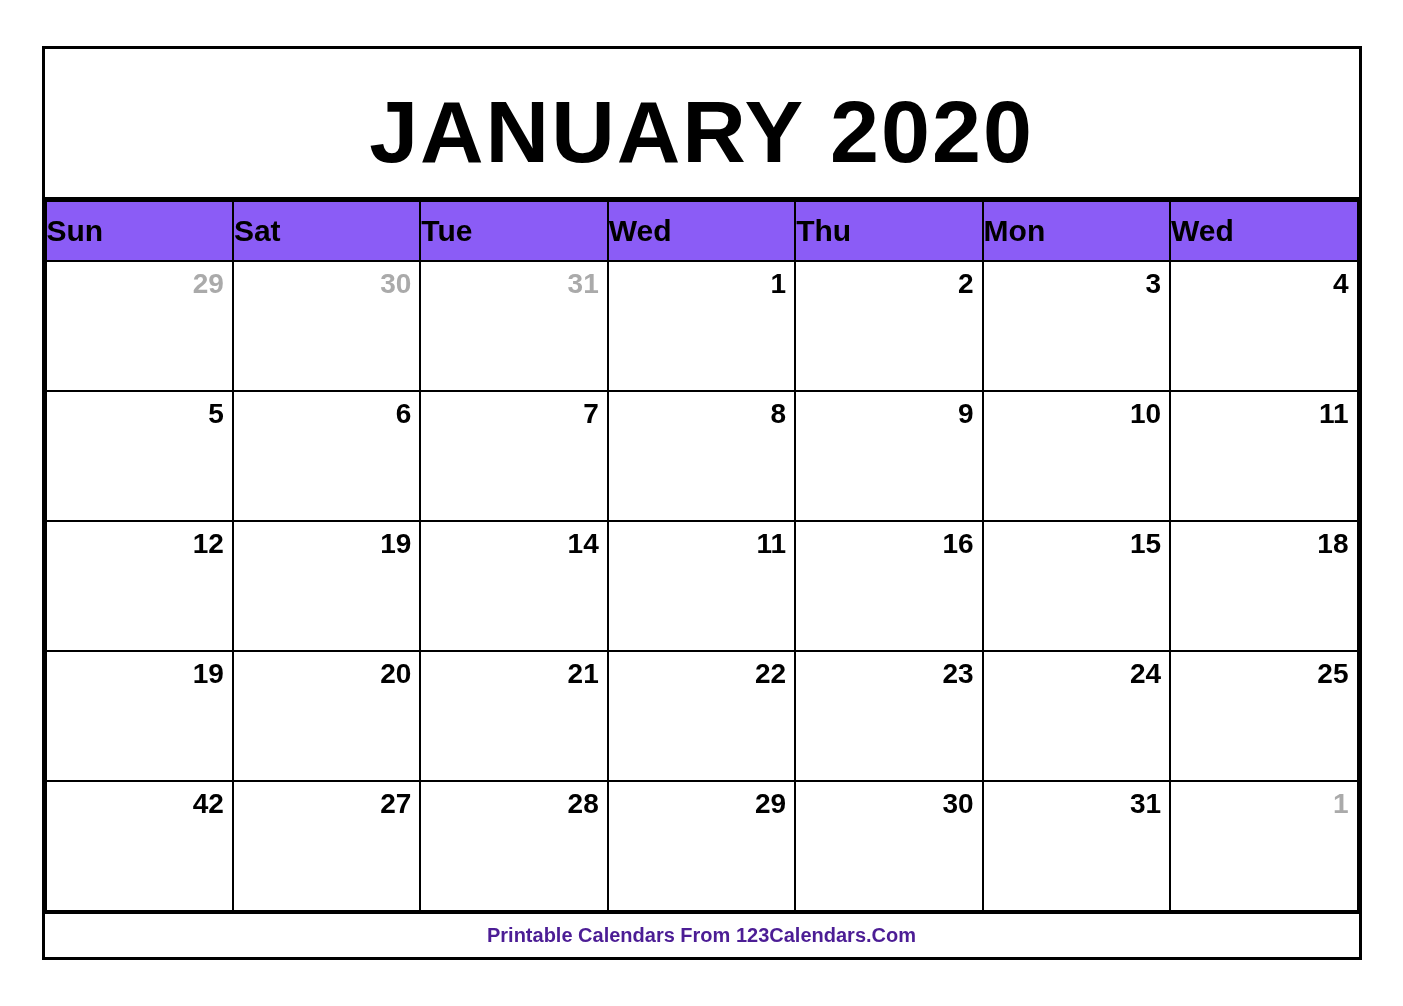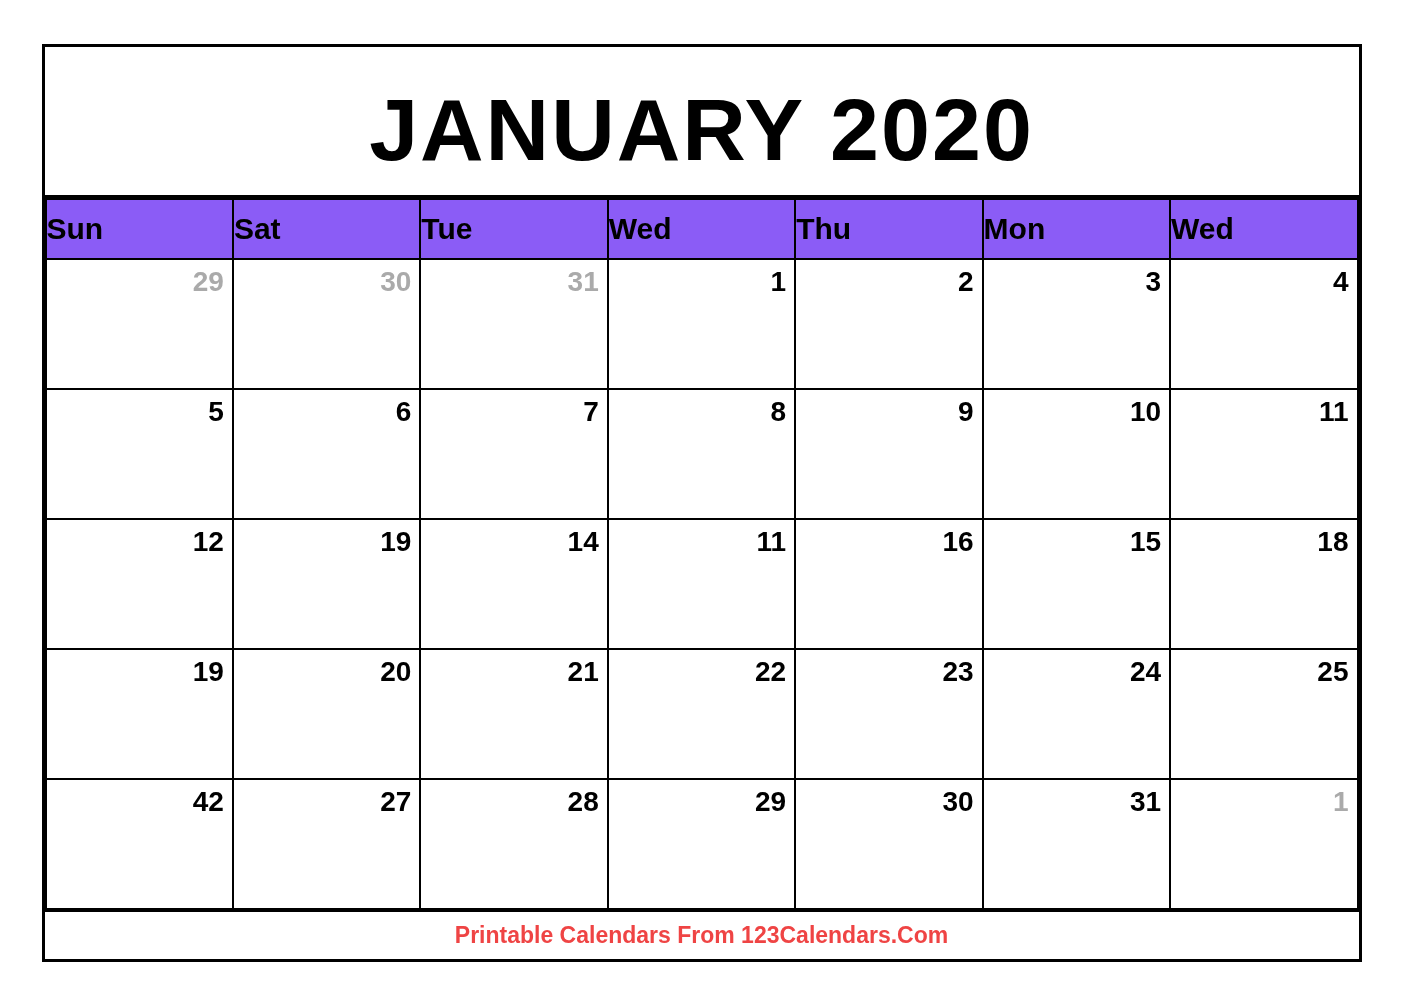--- a/index.html
+++ b/index.html
@@ -61,22 +61,22 @@
     }
 
     .calendar-table td.prev-month,
     .calendar-table td.next-month {
       color: #aaa;
     }
 
     .footer {
       text-align: center;
       padding: 10px;
-      font-size: 23px;
-      color: #ef4444;
+      font-size: 20px;
+      color: #4c1d95;
       border-top: 2px solid #000;
     }
 
     .footer span {
       font-weight: 700;
     }
   </style>
 </head>
 <body>
 

